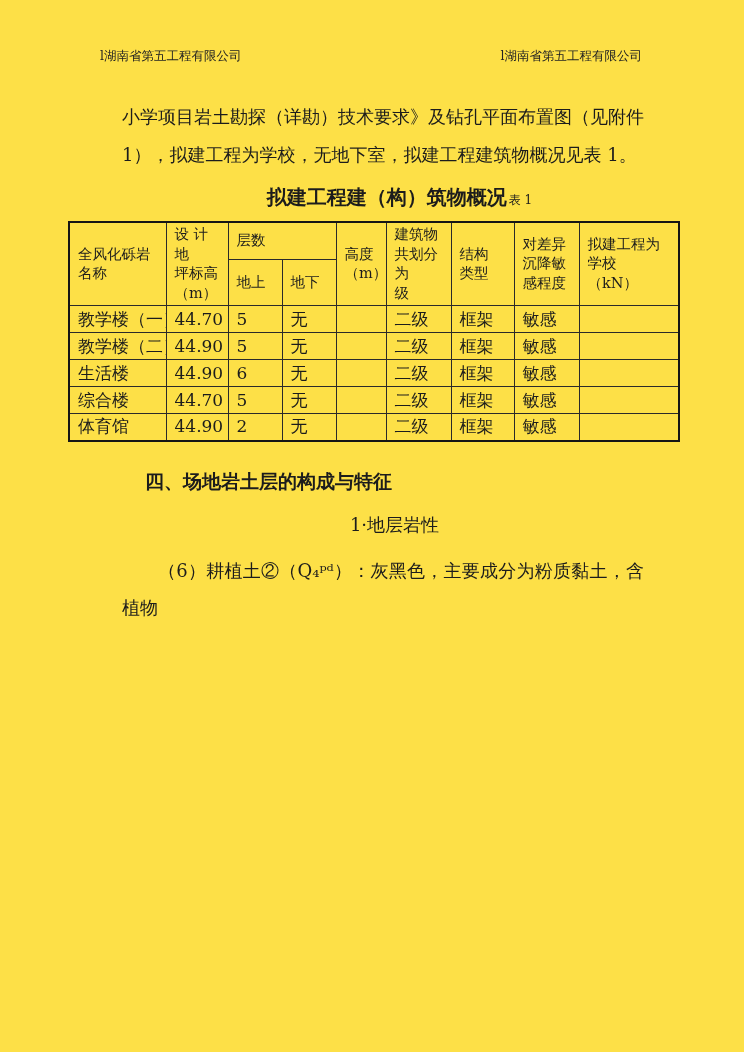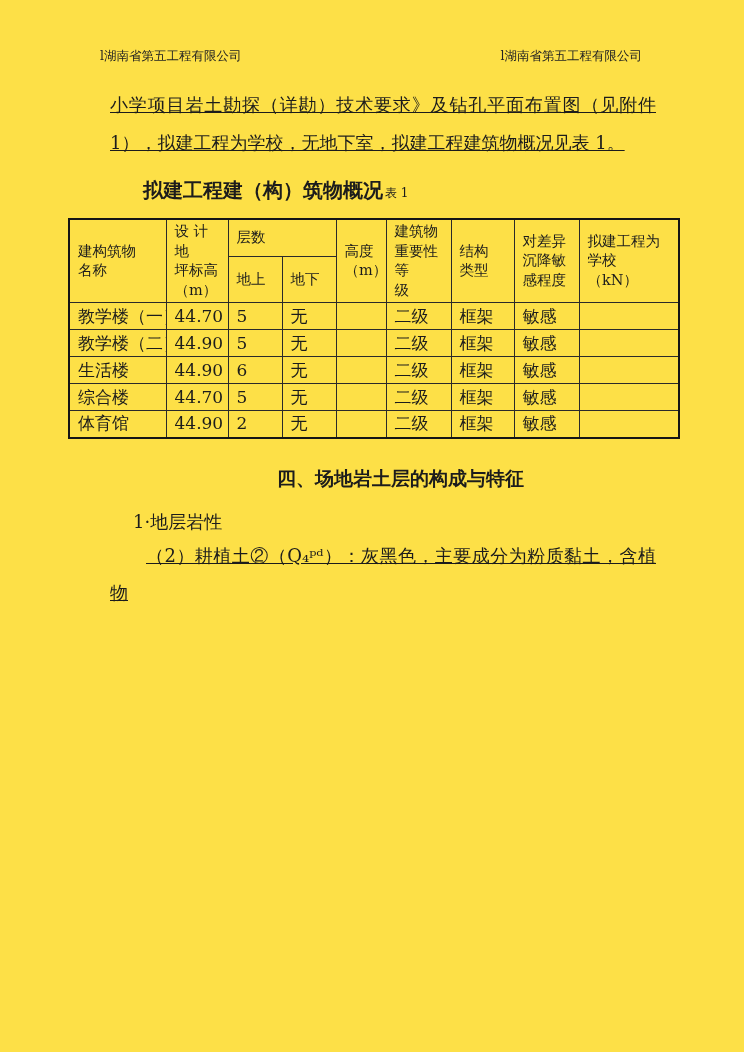--- a/index.html
+++ b/index.html
@@ -16,35 +16,35 @@
     position:absolute;top:48px;left:100px;right:102px;
     display:flex;justify-content:space-between;align-items:baseline;
     font-size:12.5px;line-height:16px;color:#222;
   }
   
   .doc-body{
     position:absolute;top:86px;left:110px;width:546px;
     font-size:18px;line-height:37.5px;
     text-align:justify;
   }
-  .para{margin:0;text-decoration:underline;}
+  .para{margin:12px;}
   .para.indent{text-indent:2em;}
   .table-title{
     margin:14px 0 10px 33px;
-    font-size:20px;line-height:30px;font-weight:bold;
-    text-align:left;text-indent:0;
+    font-size:20px;line-height:21px;font-weight:bold;
+    text-align:center;text-indent:0;
   }
   .table-title .title-suffix{font-size:12px;font-weight:normal;margin-left:2px;}
   .section-heading{
     margin:24px 0 0 0;text-indent:35px;
-    font-size:19px;line-height:30px;font-weight:bold;text-align:center;
+    font-size:19px;line-height:30px;font-weight:bold;text-align:left;
   }
   .subsection-heading{
     margin:14px 0 0 0;text-indent:23px;
-    font-size:18px;line-height:30px;text-align:left;
+    font-size:18px;line-height:30px;text-align:center;
   }
   .para.after-sub{margin-top:7px;}
   
   .tbl-wrap{margin:0 0 0 -42px;}
   table.overview{
     width:610px;table-layout:fixed;border-collapse:collapse;
     border:2px solid #151515;
   }
   table.overview th,table.overview td{
     border:1px solid #2a2a2a;
@@ -86,30 +86,30 @@
             <col style="width:54px">
           <col style="width:54px">
             <col style="width:50px">
             <col style="width:65px">
           <col style="width:63px">
             <col style="width:65px">
             <col style="width:100px">
         </colgroup>
         <tbody>
             <tr class="hdr-top">
-          <th rowspan="2">建构筑物
+          <th rowspan="2">全风化砾岩
 名称</th>
           <th rowspan="2">设 计 地
 坪标高
 （m）</th>
           <th colspan="2">层数</th>
           <th rowspan="2">高度
 （m）</th>
           <th rowspan="2">建筑物
-重要性等
+共划分为
 级</th>
           <th rowspan="2">结构
 类型</th>
           <th rowspan="2">对差异
 沉降敏
 感程度</th>
           <th rowspan="2">拟建工程为学校
 （kN）</th>
         </tr>
         <tr class="hdr-sub">
@@ -171,16 +171,16 @@
           <td>敏感</td>
           <td></td>
         </tr>
       </tbody>
         </table>
     </div>
 
     <p class="section-heading">四、场地岩土层的构成与特征</p>
     <p class="subsection-heading">1·地层岩性</p>
 
-    <p class="para indent">（2）耕植土②（Q₄ᵖᵈ）：灰黑色，主要成分为粉质黏土，含植物</p>
+    <p class="para indent">（6）耕植土②（Q₄ᵖᵈ）：灰黑色，主要成分为粉质黏土，含植物</p>
 
   </div>
 </div>
 
 </body></html>

